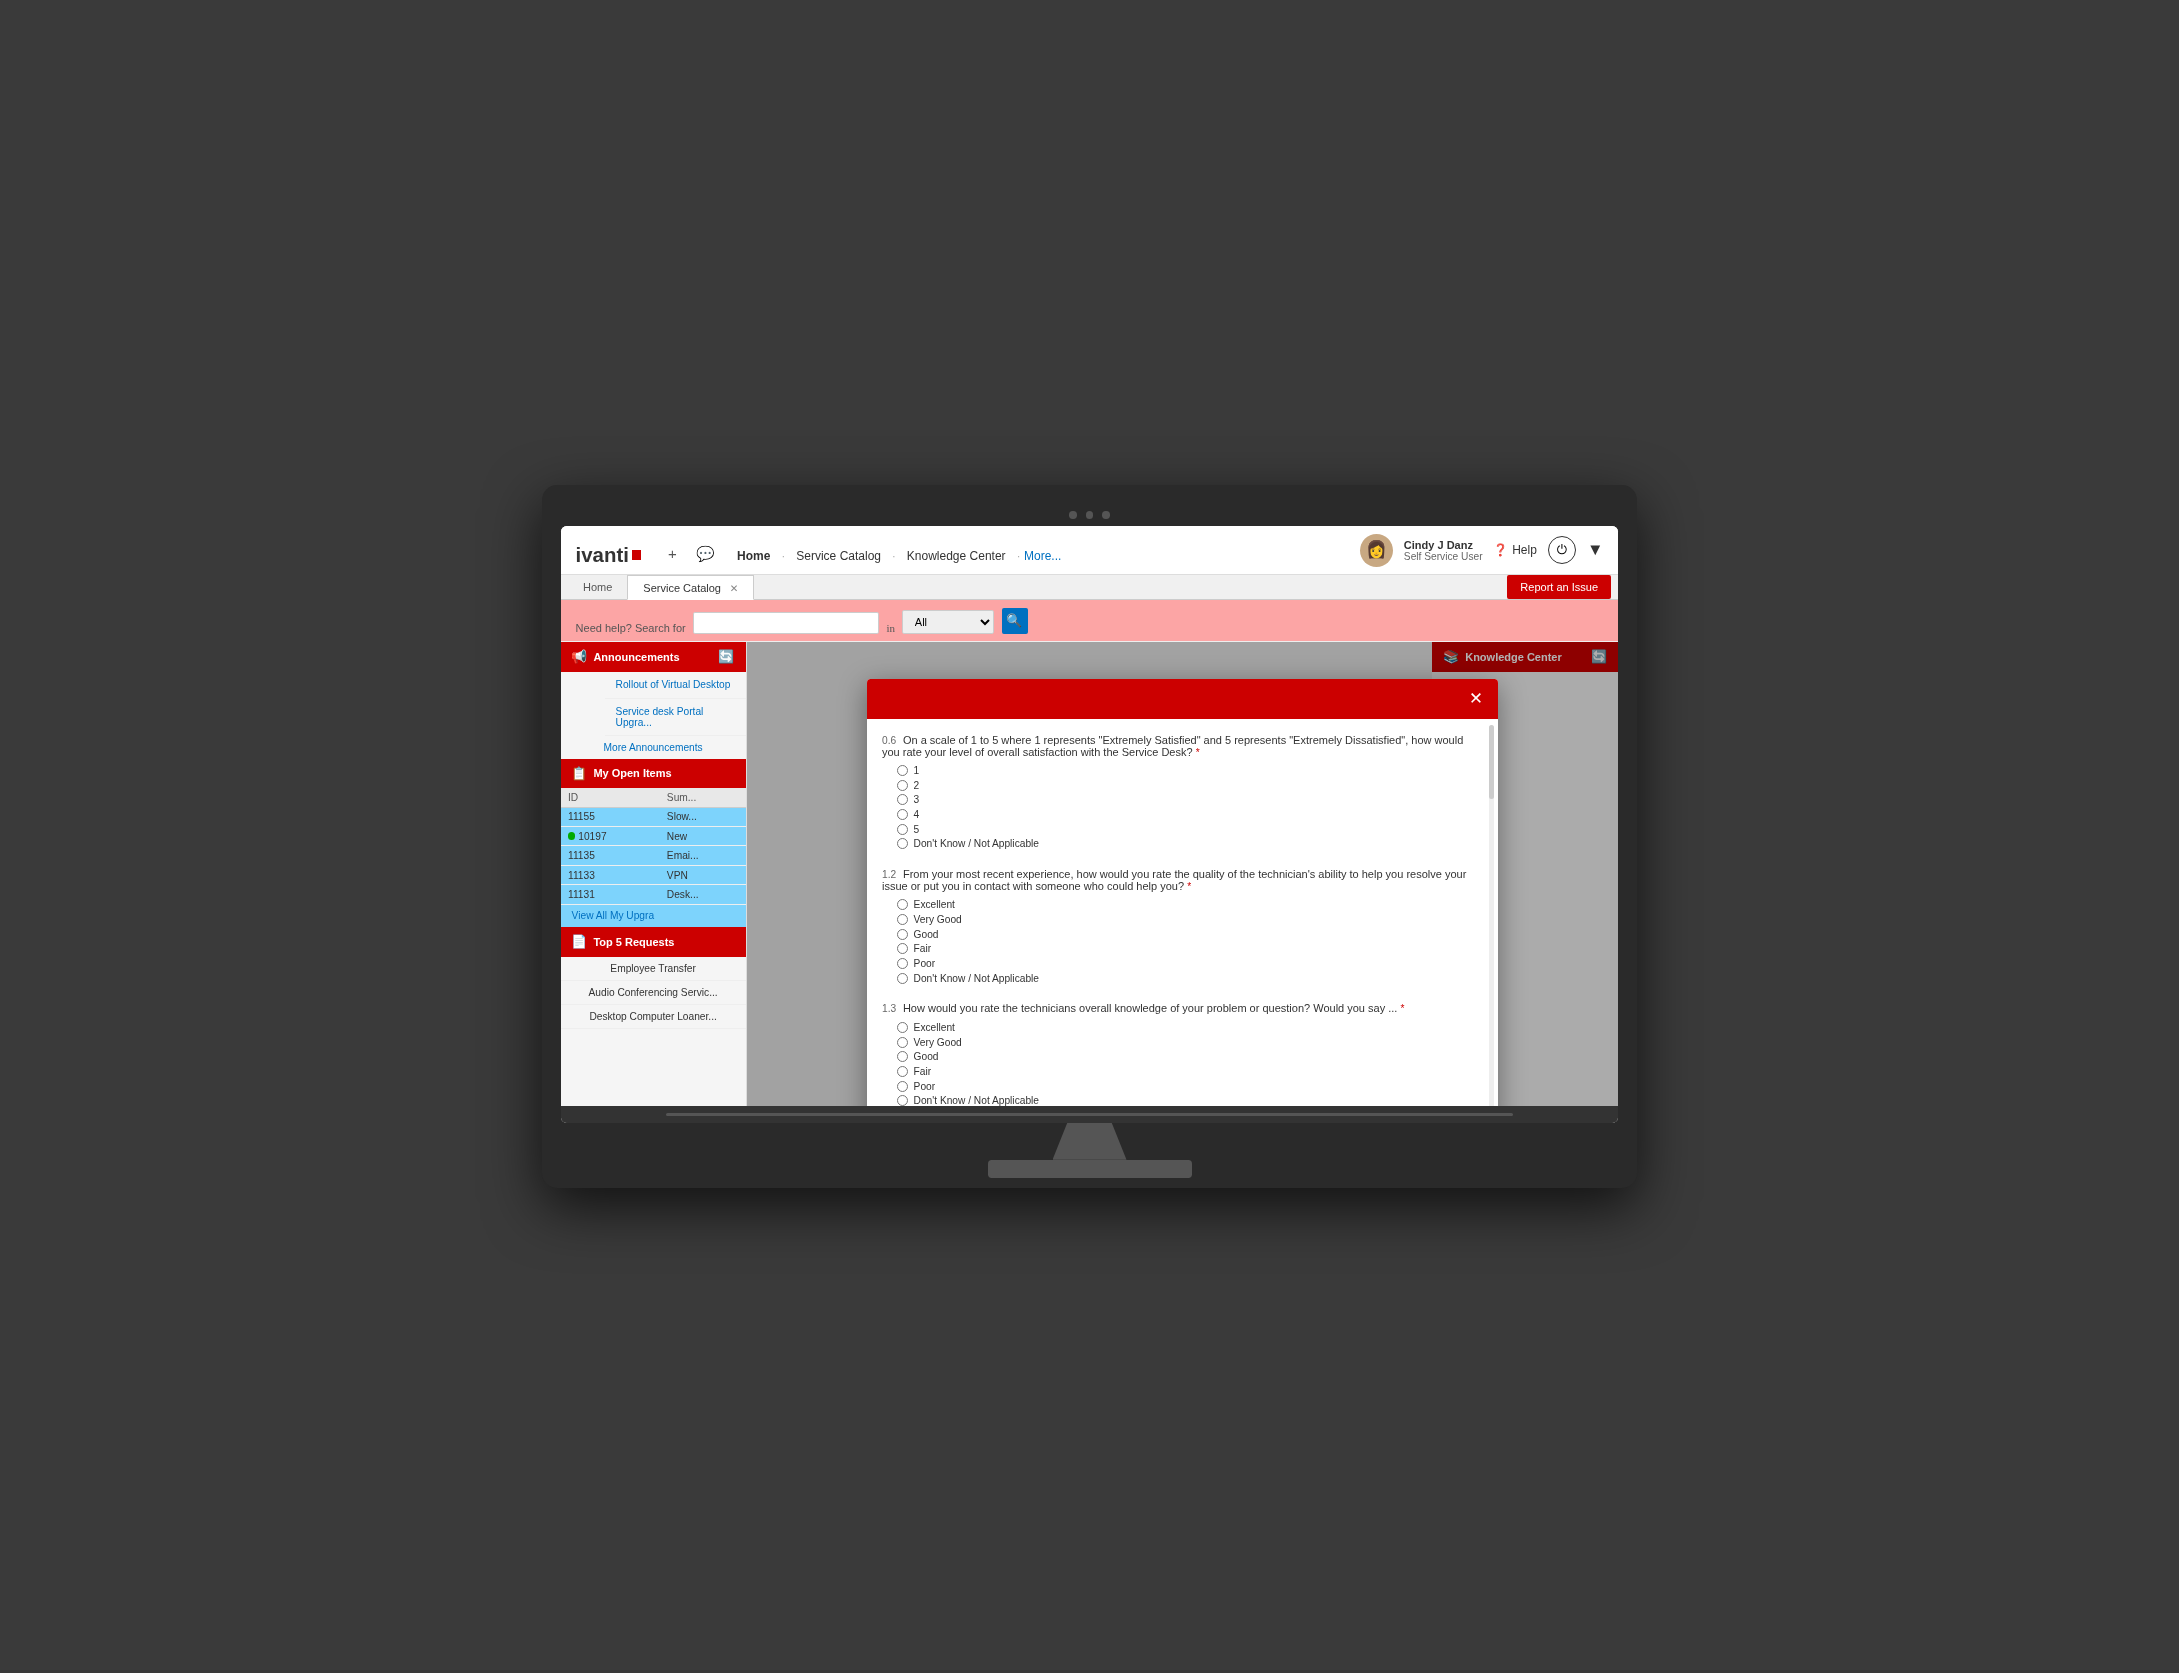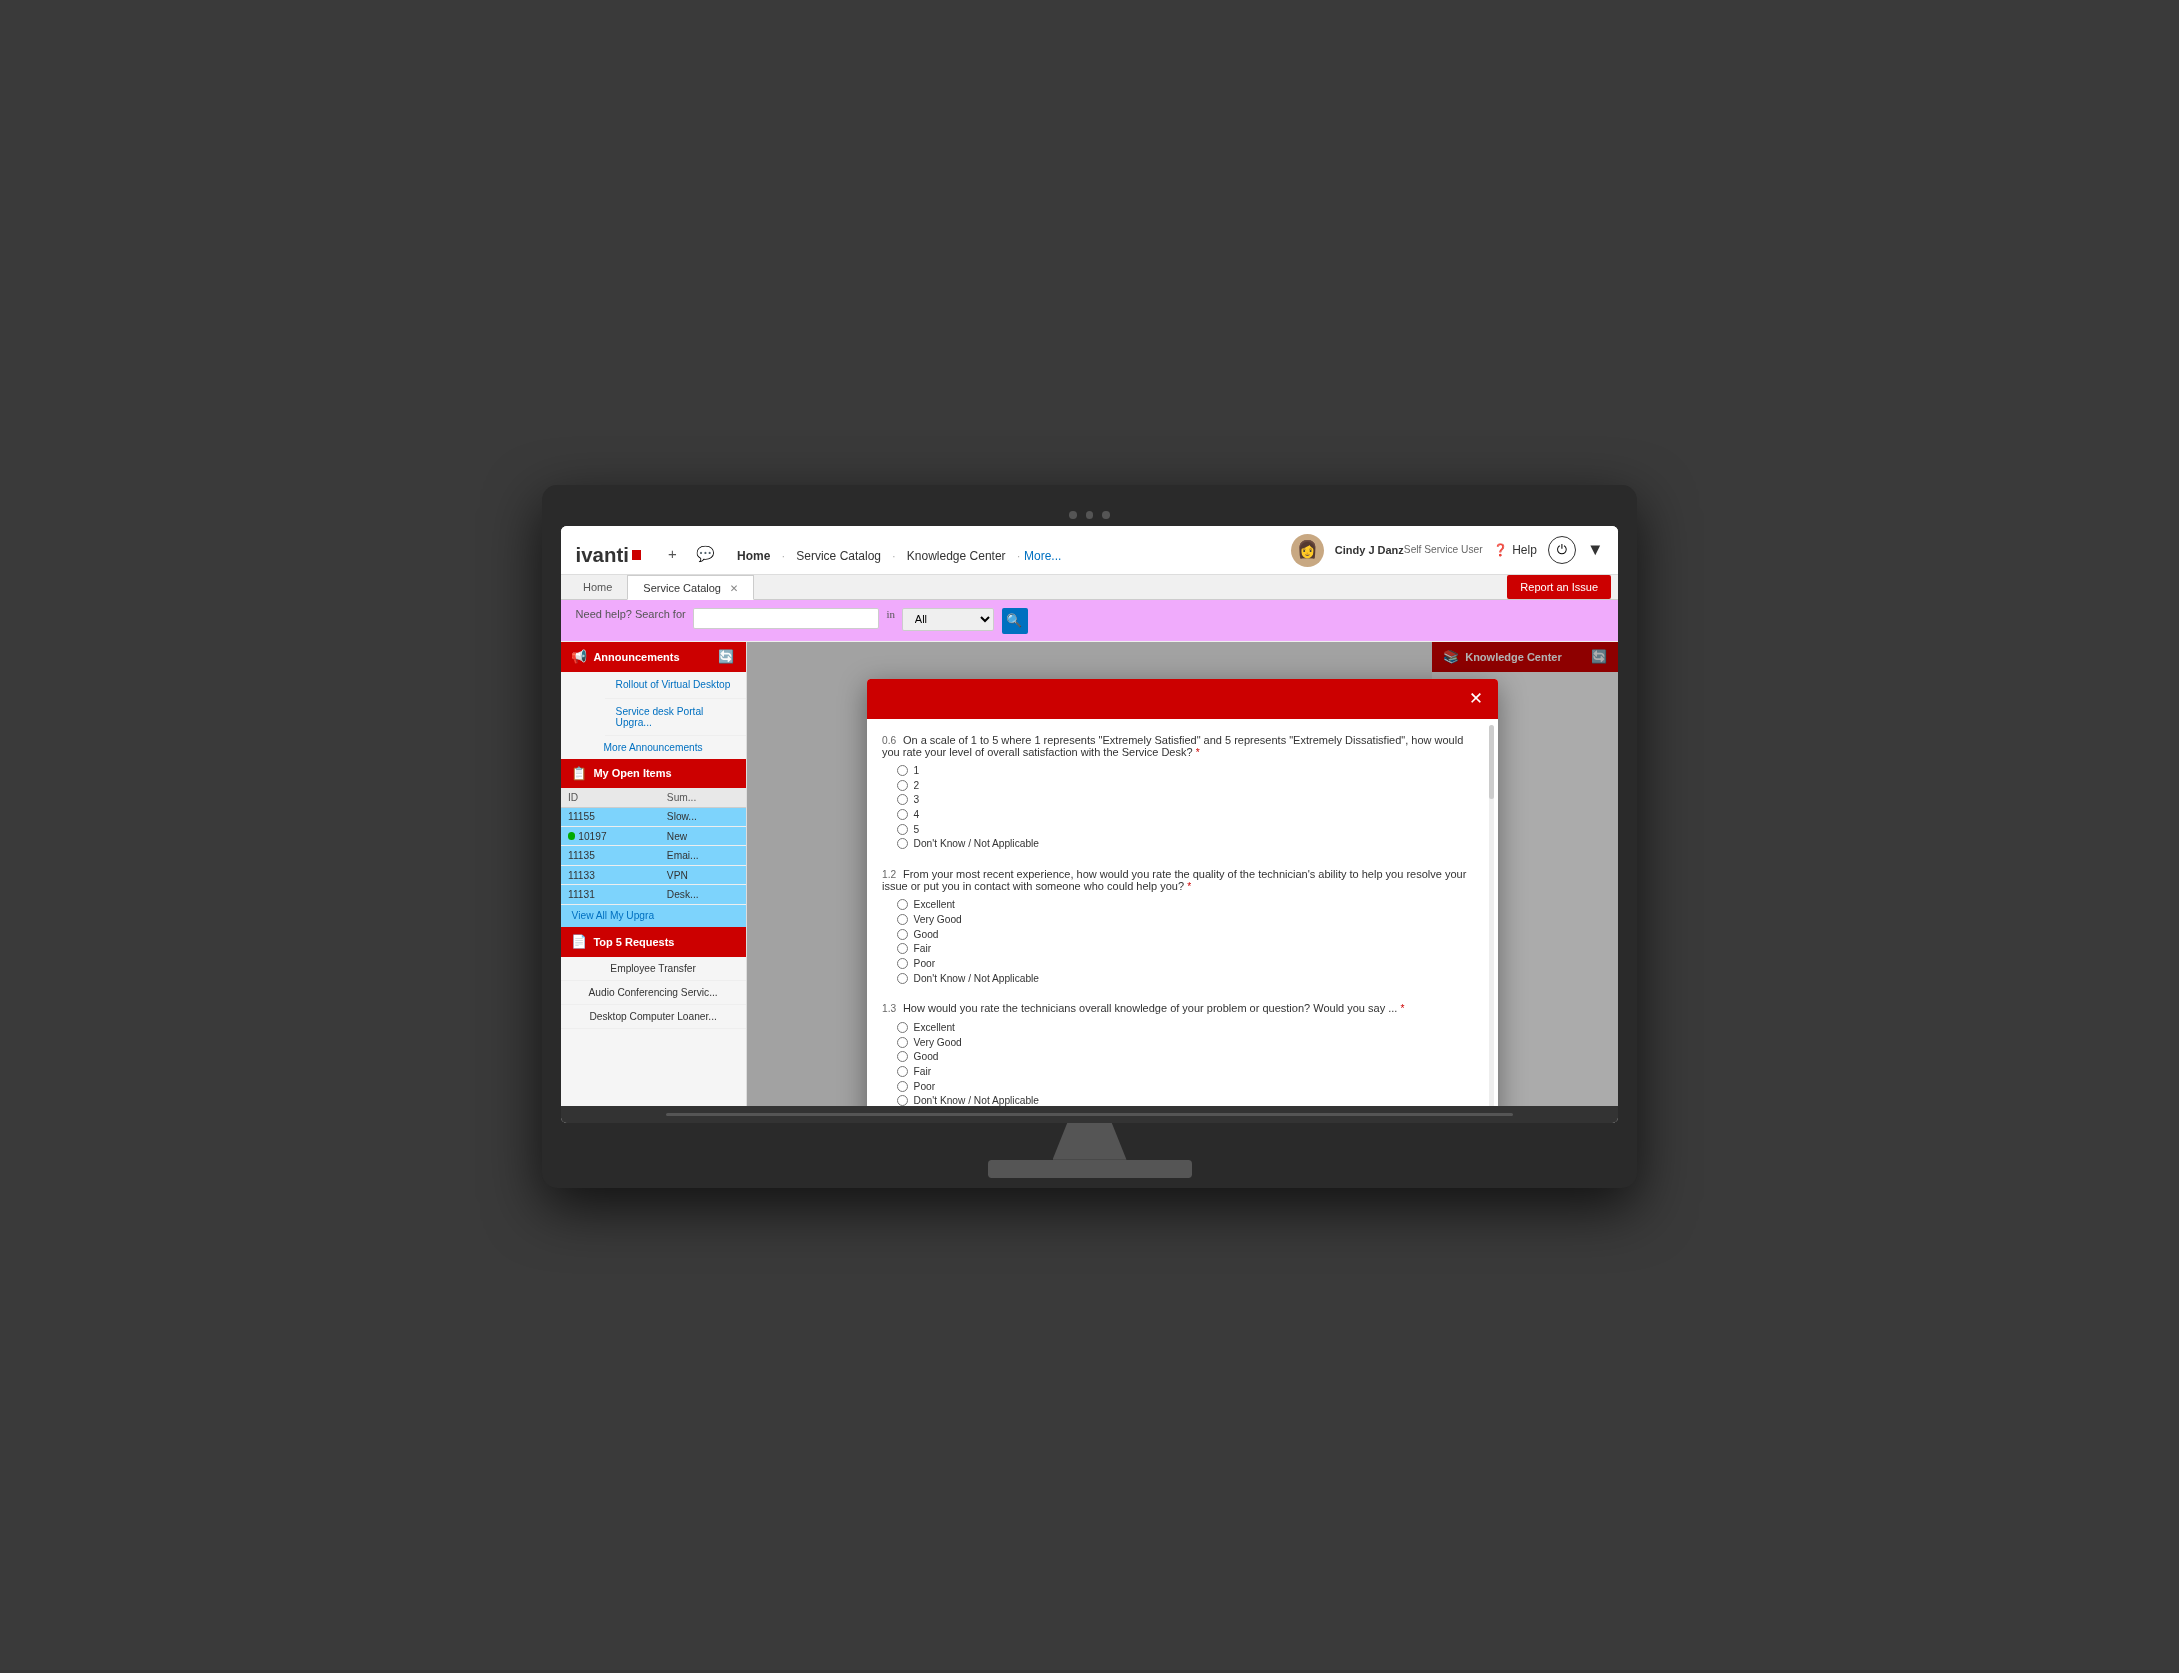--- a/index.html
+++ b/index.html
@@ -128,21 +128,21 @@
       border-radius: 50%;
       background: #c8a882;
       overflow: hidden;
       display: flex;
       align-items: center;
       justify-content: center;
       font-size: 16.7px;
     }
     .user-info {
       display: flex;
-      flex-direction: row;
+      flex-direction: column;
     }
     .user-name {
       font-size: 11px;
       font-weight: bold;
       color: #333;
     }
     .user-role {
       font-size: 10.2px;
       color: #666;
     }
@@ -208,24 +208,24 @@
       color: #fff;
       border: none;
       padding: 5.6px 13px;
       font-size: 11px;
       cursor: pointer;
       border-radius: 1.9px;
     }
 
     
     .searchbar {
-      background: #f0abfc;
+      background: #fca5a5;
       padding: 7.4px 15px;
       display: flex;
-      align-items: flex-start;
+      align-items: flex-end;
       gap: 7.4px;
       border-bottom: 0.9px solid #eee;
     }
     .searchbar-label {
       font-size: 11px;
       color: #555;
     }
     .searchbar-input {
       border: 0.9px solid #ccc;
       padding: 3.7px 7.4px;

